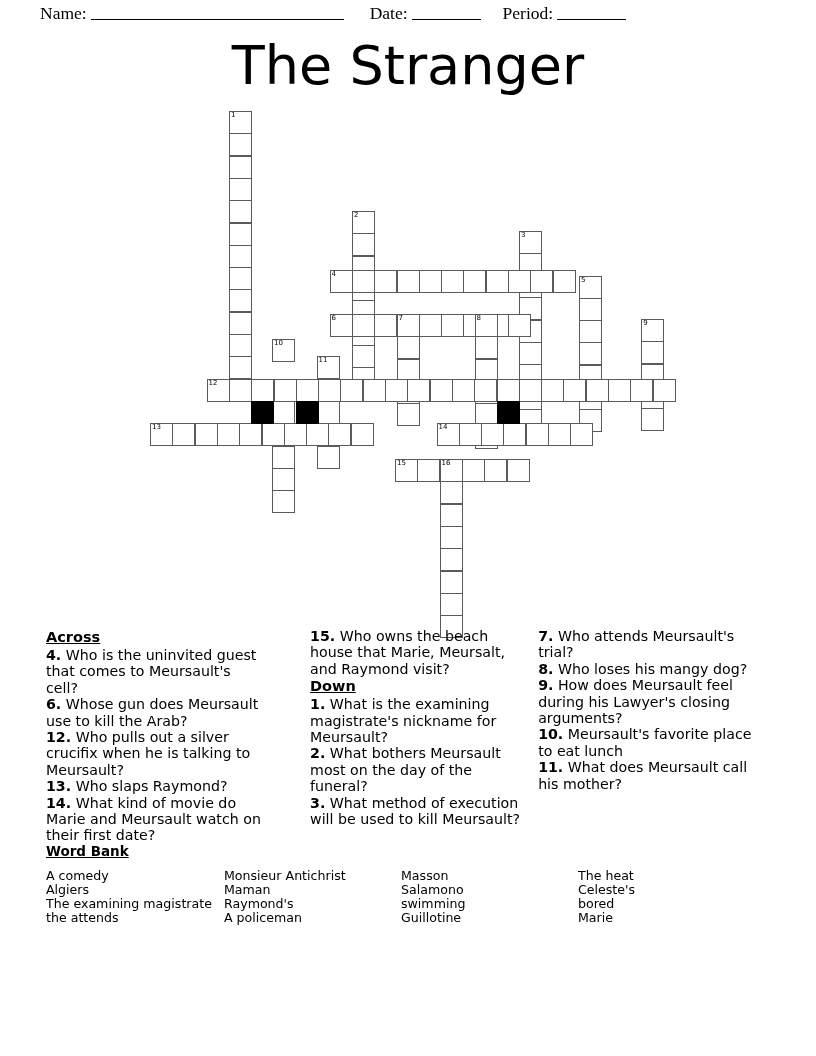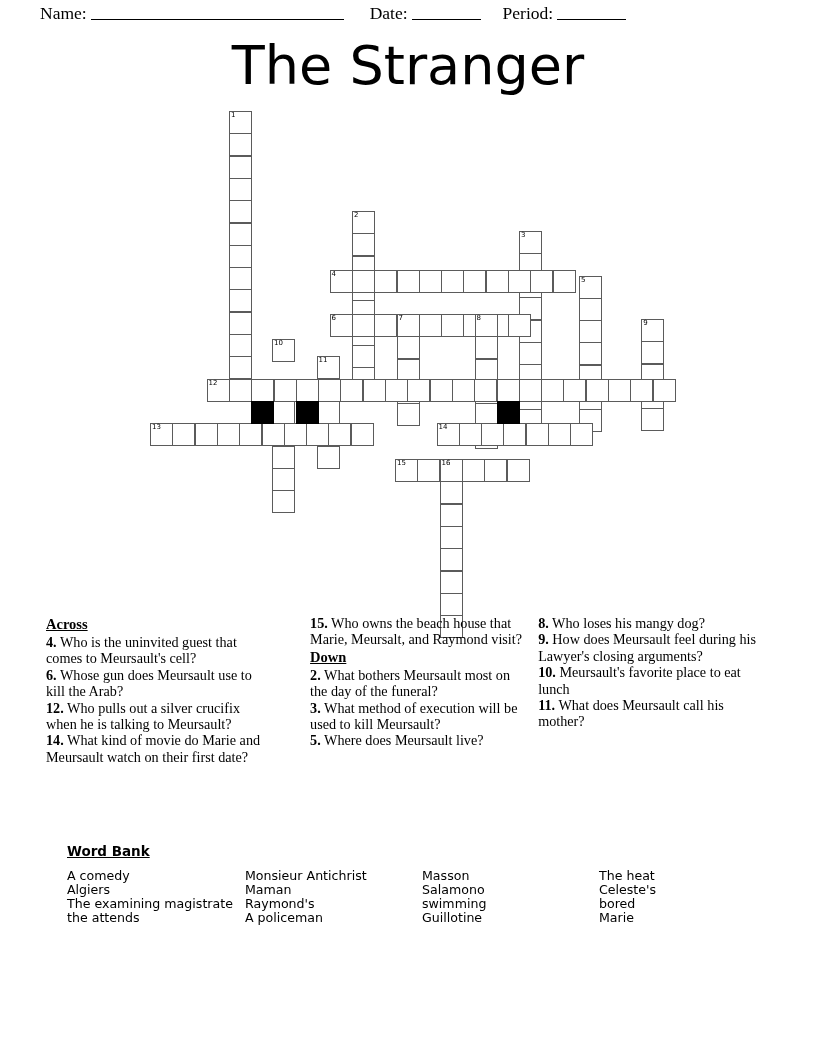--- a/index.html
+++ b/index.html
@@ -72,26 +72,25 @@
     top: -1px; left: 1px;
     font-size: 7px;
     line-height: 8px;
     font-family: "DejaVu Sans", "Liberation Sans", sans-serif;
     color: #000;
   }
 
   
   .clues {
     position: absolute;
-    top: 615px; left: 46px;
+    top: 628px; left: 46px;
     width: 724px;
     display: flex;
     gap: 0px;
     align-items: flex-start;
-    font-family: Liberation Serif, serif;
   }
   .clue-col { width: 240px; padding-right: 8px; }
   .clue-col.c2 { width: 240px; margin-left: 36px; }
   .clue-col.c3 { width: 244px; }
   .section-head {
     font-size: 14.5px;
     font-weight: bold;
     text-decoration: underline;
     line-height: 18px;
     margin: 0 0 1px 0;
@@ -101,21 +100,20 @@
     line-height: 16.4px;
     margin: 0;
   }
   .clue b { font-weight: bold; }
 
   
   .wordbank {
     position: absolute;
     top: 843px; left: 46px;
     width: 730px;
-    margin-left: 21px;
   }
   .wb-head {
     font-size: 13.5px;
     font-weight: bold;
     text-decoration: underline;
     margin-bottom: 10px;
   }
   .wb-grid {
     display: grid;
     grid-template-columns: 178px 177px 177px 177px;
@@ -315,30 +313,32 @@
     <div class="cell blocked" style="left: 295.9px; top: 400.9px;"></div>
     <div class="cell blocked" style="left: 496.8px; top: 400.9px;"></div>
   </div>
 
 <div class="clues">
   <div class="clue-col c1">
     <div class="section-head">Across</div>
     <p class="clue"><b>4.</b> <span>Who is the uninvited guest that comes to Meursault's cell?</span></p>
     <p class="clue"><b>6.</b> <span>Whose gun does Meursault use to kill the Arab?</span></p>
     <p class="clue"><b>12.</b> <span>Who pulls out a silver crucifix when he is talking to Meursault?</span></p>
+    <p class="clue"><b>13.</b> <span>Who slaps Raymond?</span></p>
     <p class="clue"><b>14.</b> <span>What kind of movie do Marie and Meursault watch on their first date?</span></p>
   </div>
   <div class="clue-col c2">
     <p class="clue"><b>15.</b> <span>Who owns the beach house that Marie, Meursalt, and Raymond visit?</span></p>
     <div class="section-head">Down</div>
+    <p class="clue"><b>1.</b> <span>What is the examining magistrate's nickname for Meursault?</span></p>
     <p class="clue"><b>2.</b> <span>What bothers Meursault most on the day of the funeral?</span></p>
     <p class="clue"><b>3.</b> <span>What method of execution will be used to kill Meursault?</span></p>
-    <p class="clue"><b>5.</b> <span>Where does Meursault live?</span></p>
   </div>
   <div class="clue-col c3">
+    <p class="clue"><b>7.</b> <span>Who attends Meursault's trial?</span></p>
     <p class="clue"><b>8.</b> <span>Who loses his mangy dog?</span></p>
     <p class="clue"><b>9.</b> <span>How does Meursault feel during his Lawyer's closing arguments?</span></p>
     <p class="clue"><b>10.</b> <span>Meursault's favorite place to eat lunch</span></p>
     <p class="clue"><b>11.</b> <span>What does Meursault call his mother?</span></p>
   </div>
 </div>
 
 <div class="wordbank">
   <div class="wb-head">Word Bank</div>
   <div class="wb-grid" id="wb-grid">

